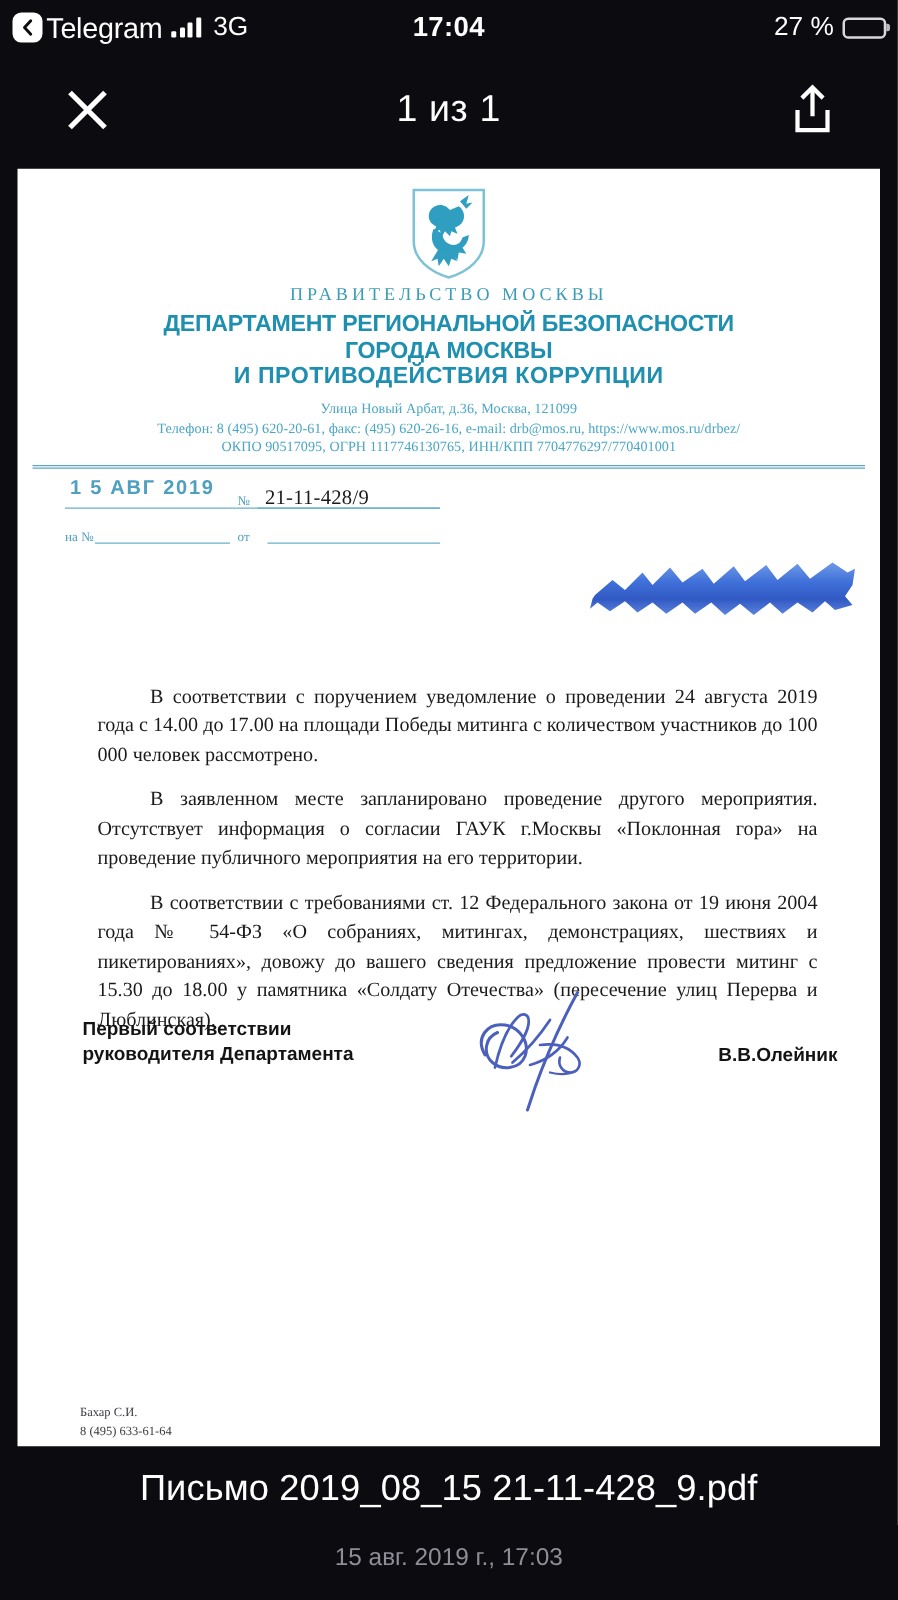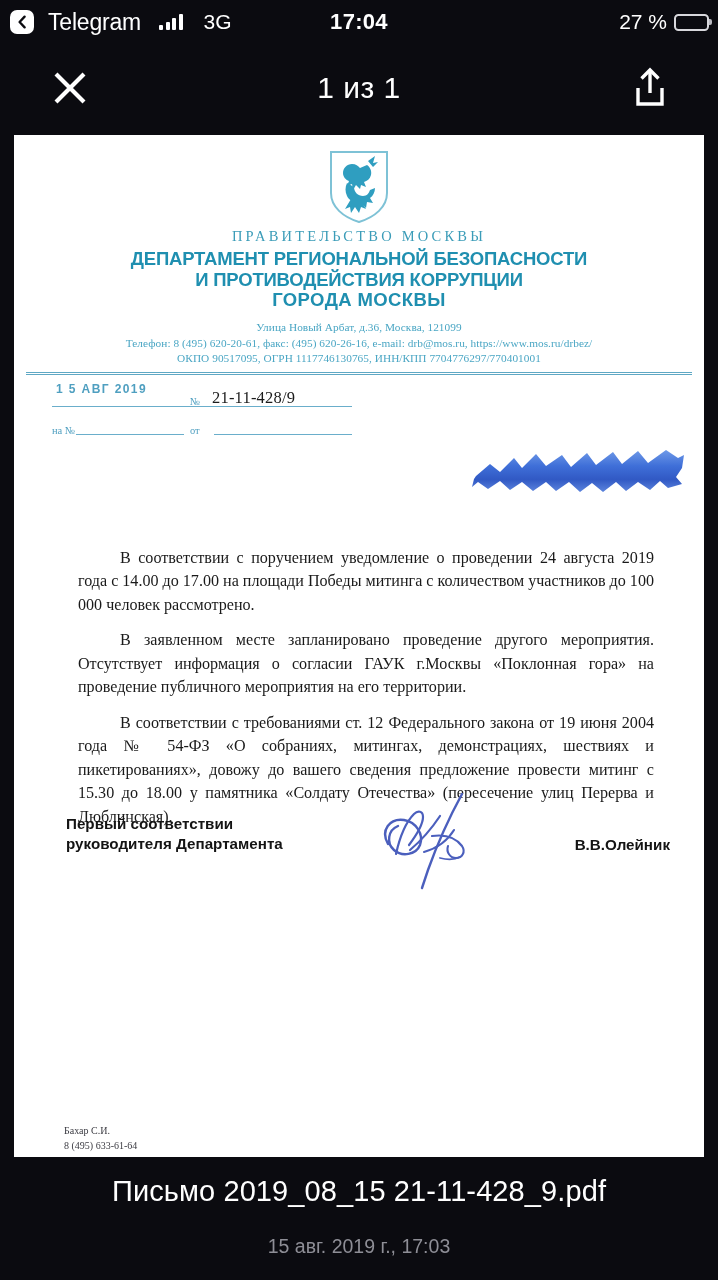--- a/index.html
+++ b/index.html
@@ -9,21 +9,21 @@
     font-family:"Liberation Sans", sans-serif;
     overflow:hidden;
   }
   #app { position:relative; width:718px; height:1280px; background:#0b0b10; }
 
   
   .statusbar {
     position:absolute; top:0; left:0; width:718px; height:44px;
     display:flex; align-items:center; color:#fff;
   }
-  .sb-left { position:absolute; left:10px; display:flex; align-items:center; gap:14px; }
+  .sb-left { position:absolute; left:10px; display:flex; align-items:center; gap:3px; }
   .back-chip {
     width:24px; height:24px; border-radius:7px; background:#ffffff;
     display:flex; align-items:center; justify-content:center;
   }
   .back-chip svg { display:block; }
   .sb-app { font-size:23px; font-weight:400; letter-spacing:-0.2px; color:#fff; }
   .signal { display:flex; align-items:flex-end; gap:2.5px; height:16px; margin-left:4px; }
   .signal i { display:block; width:4px; background:#fff; border-radius:1px; }
   .signal i:nth-child(1){ height:5px; }
   .signal i:nth-child(2){ height:8px; }
@@ -95,21 +95,21 @@
   .hr-double {
     margin:5px 12px 0; border-top:1.6px solid #5fa8c4;
     border-bottom:1.1px solid #5fa8c4; height:3.5px;
   }
 
   
   .refblock { position:relative; height:78px; margin:0 0 0 30px; width:330px; }
   .stamp-date {
     position:absolute; left:12px; top:7px;
     font-family:"Liberation Sans", sans-serif;
-    font-weight:700; font-size:12px; color:#4f9fc0; letter-spacing:1.4px;
+    font-weight:700; font-size:16px; color:#4f9fc0; letter-spacing:1.4px;
   }
   .ref-line1 { position:absolute; left:8px; top:31px; width:300px; height:1px; background:#6aaecb; }
   .ref-no {
     position:absolute; left:168px; top:13px;
     font-family:"Liberation Serif", serif;
     font-size:16.5px; color:#1b1b1b; font-weight:400; letter-spacing:0.2px;
   }
   .lbl-no {
     position:absolute; left:146px; top:21px; font-size:10.5px; color:#4f9fc0;
     font-family:"Liberation Serif", serif;
@@ -229,22 +229,22 @@
           <path d="M20 34 c-2 4 -2 9 0 13 c2 4 6 6 10 6 l0 5 l5 -3 l4 4 l1 -6 l6 1 l-3 -5 c3 -2 5 -6 5 -10 l-5 2 c-1 3 -3 6 -7 6 c-5 0 -9 -4 -9 -9 z"></path>
           <path d="M24 50 l-6 10 l5 -2 l1 6 l4 -6 l4 6 l2 -6 l5 2 l-6 -10 z"></path>
           <path d="M41 12 l7 -5 l-2 7 l5 -1 l-5 5 z"></path>
         </g>
       </svg>
 
       <div class="gov-line">ПРАВИТЕЛЬСТВО   МОСКВЫ</div>
 
       <div class="dept">
         <div>ДЕПАРТАМЕНТ РЕГИОНАЛЬНОЙ БЕЗОПАСНОСТИ</div>
+        <div>ГОРОДА МОСКВЫ</div>
         <div>И ПРОТИВОДЕЙСТВИЯ КОРРУПЦИИ</div>
-        <div>ГОРОДА МОСКВЫ</div>
       </div>
 
       <div class="contact">
         <div>Улица Новый Арбат, д.36, Москва, 121099</div>
         <div>Телефон: 8 (495) 620-20-61, факс: (495) 620-26-16, e-mail: drb@mos.ru, https://www.mos.ru/drbez/</div>
         <div>ОКПО 90517095, ОГРН 1117746130765, ИНН/КПП 7704776297/770401001</div>
       </div>
 
       <div class="hr-double"></div>
 

